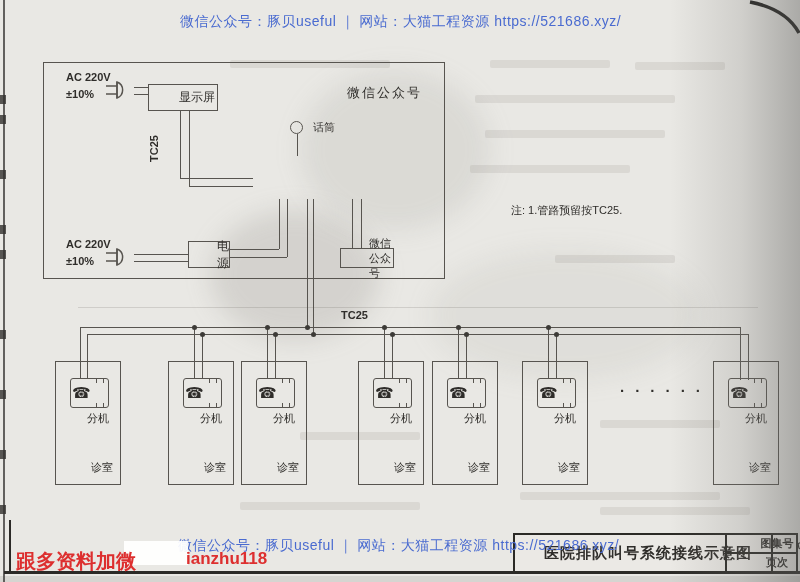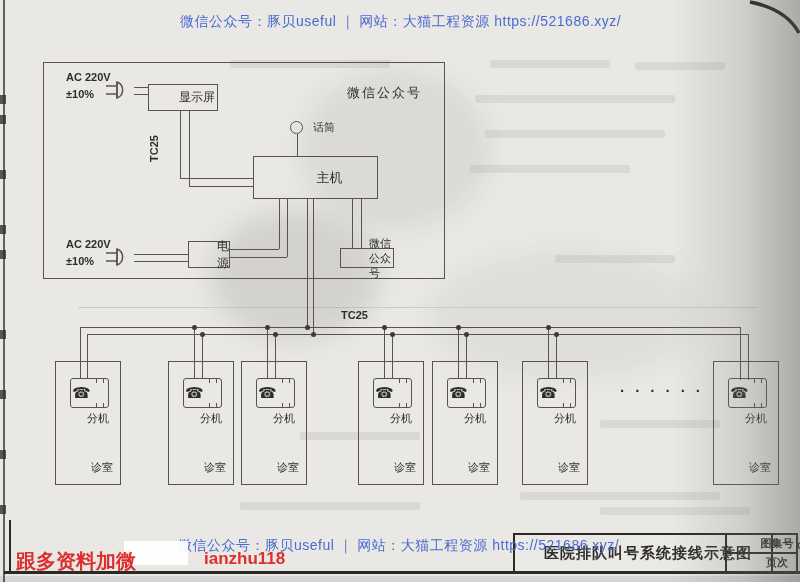--- a/index.html
+++ b/index.html
@@ -76,40 +76,38 @@
     <line x1="13" y1="3" x2="13" y2="19" stroke="#57544f" stroke-width="1.5"></line>
   </svg>
   <div class="box cell diagram-el" style="left:148px;top:84px;width:70px;height:27px;">
     <span style="font-size:12px;">显示屏</span>
   </div>
   <div class="lbl diagram-el" style="left:148px;top:162px;transform:rotate(-90deg);transform-origin:0 0;font-size:11px;font-weight:700;">TC25</div>
 
   <div class="diagram-el" style="position:absolute;left:290px;top:121px;width:13px;height:13px;border:1.5px solid #57544f;border-radius:50%;box-sizing:border-box;"></div>
   <div class="lbl diagram-el" style="left:313px;top:120px;">话筒</div>
 
-  <div class="box cell diagram-el" style="left:253px;top:156px;width:125px;height:43px;">
-    <span style="font-size:13px;">主机</span>
-  </div>
 
   <div class="lbl diagram-el" style="left:66px;top:238px;font-weight:700;">AC 220V</div>
   <div class="lbl diagram-el" style="left:66px;top:255px;font-weight:700;">±10%</div>
   <svg class="diagram-el" style="position:absolute;left:104px;top:246px;" width="30" height="22" viewBox="0 0 30 22">
     <line x1="2" y1="7" x2="13" y2="7" stroke="#57544f" stroke-width="1.5"></line>
     <line x1="2" y1="15" x2="13" y2="15" stroke="#57544f" stroke-width="1.5"></line>
     <path d="M13 3 A 8.5 8.5 0 0 1 13 19 Z" fill="none" stroke="#57544f" stroke-width="1.5"></path>
     <line x1="13" y1="3" x2="13" y2="19" stroke="#57544f" stroke-width="1.5"></line>
   </svg>
   <div class="box cell diagram-el" style="left:188px;top:241px;width:42px;height:27px;">
     <span style="font-size:12px;">电源</span>
   </div>
 
   <div class="box cell diagram-el" style="left:340px;top:248px;width:54px;height:20px;">
     <span style="font-size:11px;">微信公众号</span>
   </div>
 
+  <div class="lbl diagram-el" style="left:511px;top:203px;">注: 1.管路预留按TC25.</div>
   <div class="lbl diagram-el" style="left:341px;top:309px;font-weight:600;">TC25</div>
 
   <div class="lbl diagram-el" style="left:620px;top:382px;font-size:15px;font-weight:700;letter-spacing:3px;">· · · · · ·</div>
 
   <div id="units-layer">
       <div class="box diagram-el" style="left: 55px; top: 361px; width: 66px; height: 124px;"></div>
       <div class="box diagram-el" style="left: 70px; top: 378px; width: 39px; height: 30px; border-radius: 3px;"></div>
       <div class="lbl diagram-el" style="left: 72px; top: 384px; font-size: 15px;">☎</div>
       <div class="tick diagram-el" style="left: 96px; top: 378px;"></div>
       <div class="tick diagram-el" style="left: 96px; top: 403px;"></div>
@@ -219,21 +217,21 @@
       <div class="line-v diagram-el" style="left: 556px; top: 334px; height: 44px;"></div>
       <div class="dot diagram-el" style="left: 548px; top: 327px;"></div>
       <div class="dot diagram-el" style="left: 556px; top: 334px;"></div>
     </div>
 
   <div id="shade"></div>
 
   <div class="wm" style="left:178px;top:537px;">微信公众号：豚贝useful ｜ 网站：大猫工程资源 https://521686.xyz/</div>
   <div style="position:absolute;left:124px;top:541px;width:64px;height:24px;background:rgba(255,255,255,.92);z-index:6;"></div>
   <div class="promo" style="left:16px;top:548px;font-size:20px;">跟多资料加微</div>
-  <div class="promo" style="left:204px;top:549px;font-size:17px;">ianzhu118</div>
+  <div class="promo" style="left:186px;top:549px;font-size:17px;">ianzhu118</div>
 
   <div id="title-block">
     <div class="cell" style="position:absolute;left:0;top:0;width:210px;height:36px;">
       <span style="font-size:15px;font-weight:700;letter-spacing:1px;">医院排队叫号系统接线示意图</span>
     </div>
     <div class="tb-line" style="left:210px;top:0;width:2px;height:36px;"></div>
     <div class="tb-line" style="left:256px;top:0;width:2px;height:36px;"></div>
     <div class="tb-line" style="left:210px;top:17px;width:71px;height:2px;"></div>
     <div class="cell" style="position:absolute;left:212px;top:0;width:44px;height:17px;">
       <span style="font-size:11px;font-weight:700;">图集号</span>

